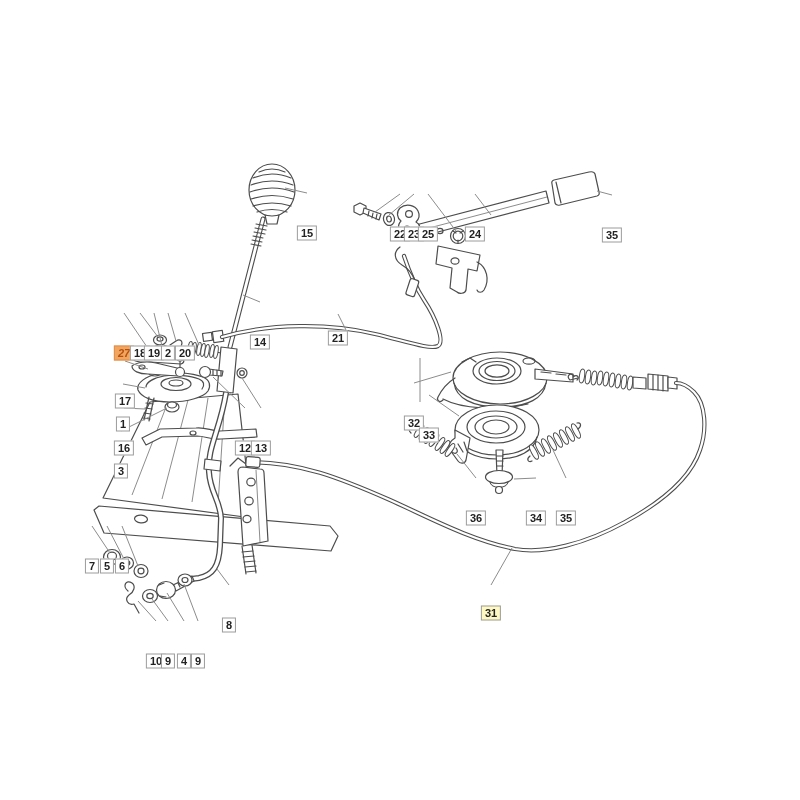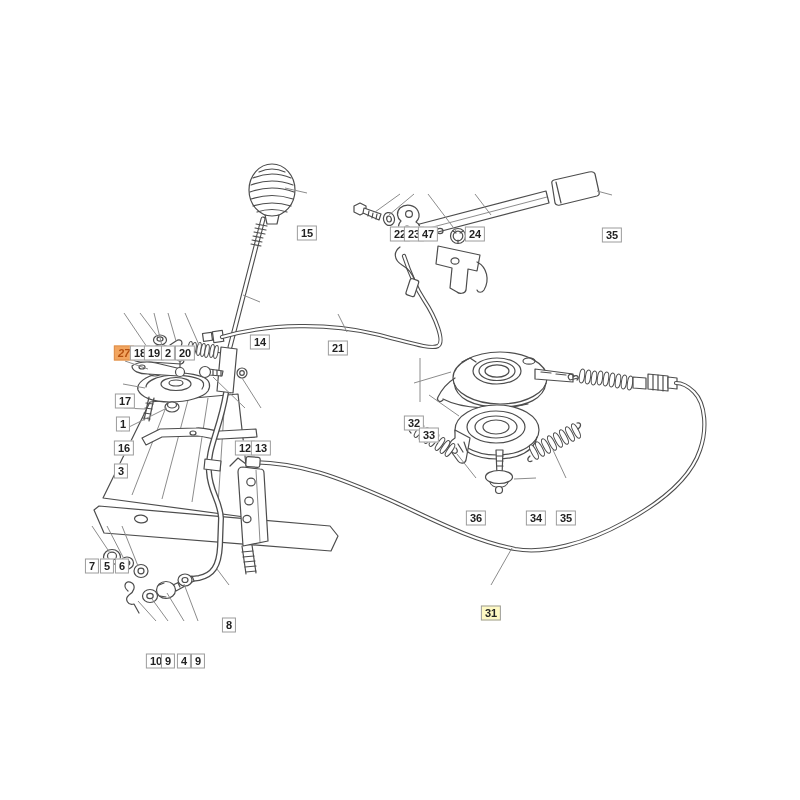--- a/index.html
+++ b/index.html
@@ -339,24 +339,24 @@
       <div class="part-label" style="left: 168px; top: 313px; background: rgb(255, 255, 255); border: 1px solid rgb(156, 156, 156); color: rgb(34, 34, 34);">2</div>
       <div class="part-label" style="left: 185px; top: 313px; background: rgb(255, 255, 255); border: 1px solid rgb(156, 156, 156); color: rgb(34, 34, 34);">20</div>
       <div class="part-label" style="left: 125px; top: 361px; background: rgb(255, 255, 255); border: 1px solid rgb(156, 156, 156); color: rgb(34, 34, 34);">17</div>
       <div class="part-label" style="left: 123px; top: 384px; background: rgb(255, 255, 255); border: 1px solid rgb(156, 156, 156); color: rgb(34, 34, 34);">1</div>
       <div class="part-label" style="left: 124px; top: 408px; background: rgb(255, 255, 255); border: 1px solid rgb(156, 156, 156); color: rgb(34, 34, 34);">16</div>
       <div class="part-label" style="left: 121px; top: 431px; background: rgb(255, 255, 255); border: 1px solid rgb(156, 156, 156); color: rgb(34, 34, 34);">3</div>
       <div class="part-label" style="left: 245px; top: 408px; background: rgb(255, 255, 255); border: 1px solid rgb(156, 156, 156); color: rgb(34, 34, 34);">12</div>
       <div class="part-label" style="left: 261px; top: 408px; background: rgb(255, 255, 255); border: 1px solid rgb(156, 156, 156); color: rgb(34, 34, 34);">13</div>
       <div class="part-label" style="left: 260px; top: 302px; background: rgb(255, 255, 255); border: 1px solid rgb(156, 156, 156); color: rgb(34, 34, 34);">14</div>
       <div class="part-label" style="left: 307px; top: 193px; background: rgb(255, 255, 255); border: 1px solid rgb(156, 156, 156); color: rgb(34, 34, 34);">15</div>
-      <div class="part-label" style="left: 338px; top: 308px; background: rgb(255, 255, 255); border: 1px solid rgb(156, 156, 156); color: rgb(34, 34, 34);">21</div>
+      <div class="part-label" style="left: 338px; top: 298px; background: rgb(255, 255, 255); border: 1px solid rgb(156, 156, 156); color: rgb(34, 34, 34);">21</div>
       <div class="part-label" style="left: 400px; top: 194px; background: rgb(255, 255, 255); border: 1px solid rgb(156, 156, 156); color: rgb(34, 34, 34);">22</div>
       <div class="part-label" style="left: 414px; top: 194px; background: rgb(255, 255, 255); border: 1px solid rgb(156, 156, 156); color: rgb(34, 34, 34);">23</div>
-      <div class="part-label" style="left: 428px; top: 194px; background: rgb(255, 255, 255); border: 1px solid rgb(156, 156, 156); color: rgb(34, 34, 34);">47</div>
+      <div class="part-label" style="left: 428px; top: 194px; background: rgb(255, 255, 255); border: 1px solid rgb(156, 156, 156); color: rgb(34, 34, 34);">25</div>
       <div class="part-label" style="left: 475px; top: 194px; background: rgb(255, 255, 255); border: 1px solid rgb(156, 156, 156); color: rgb(34, 34, 34);">24</div>
       <div class="part-label" style="left: 612px; top: 195px; background: rgb(255, 255, 255); border: 1px solid rgb(156, 156, 156); color: rgb(34, 34, 34);">35</div>
       <div class="part-label" style="left: 414px; top: 383px; background: rgb(255, 255, 255); border: 1px solid rgb(156, 156, 156); color: rgb(34, 34, 34);">32</div>
       <div class="part-label" style="left: 429px; top: 395px; background: rgb(255, 255, 255); border: 1px solid rgb(156, 156, 156); color: rgb(34, 34, 34);">33</div>
       <div class="part-label" style="left: 476px; top: 478px; background: rgb(255, 255, 255); border: 1px solid rgb(156, 156, 156); color: rgb(34, 34, 34);">36</div>
       <div class="part-label" style="left: 536px; top: 478px; background: rgb(255, 255, 255); border: 1px solid rgb(156, 156, 156); color: rgb(34, 34, 34);">34</div>
       <div class="part-label" style="left: 566px; top: 478px; background: rgb(255, 255, 255); border: 1px solid rgb(156, 156, 156); color: rgb(34, 34, 34);">35</div>
       <div class="part-label" style="left: 491px; top: 573px; background: #fef9c3; border: 1px solid rgb(156, 156, 156); color: rgb(34, 34, 34); text-align: center;">31</div>
       <div class="part-label" style="left: 92px; top: 526px; background: rgb(255, 255, 255); border: 1px solid rgb(156, 156, 156); color: rgb(34, 34, 34);">7</div>
       <div class="part-label" style="left: 107px; top: 526px; background: rgb(255, 255, 255); border: 1px solid rgb(156, 156, 156); color: rgb(34, 34, 34);">5</div>

